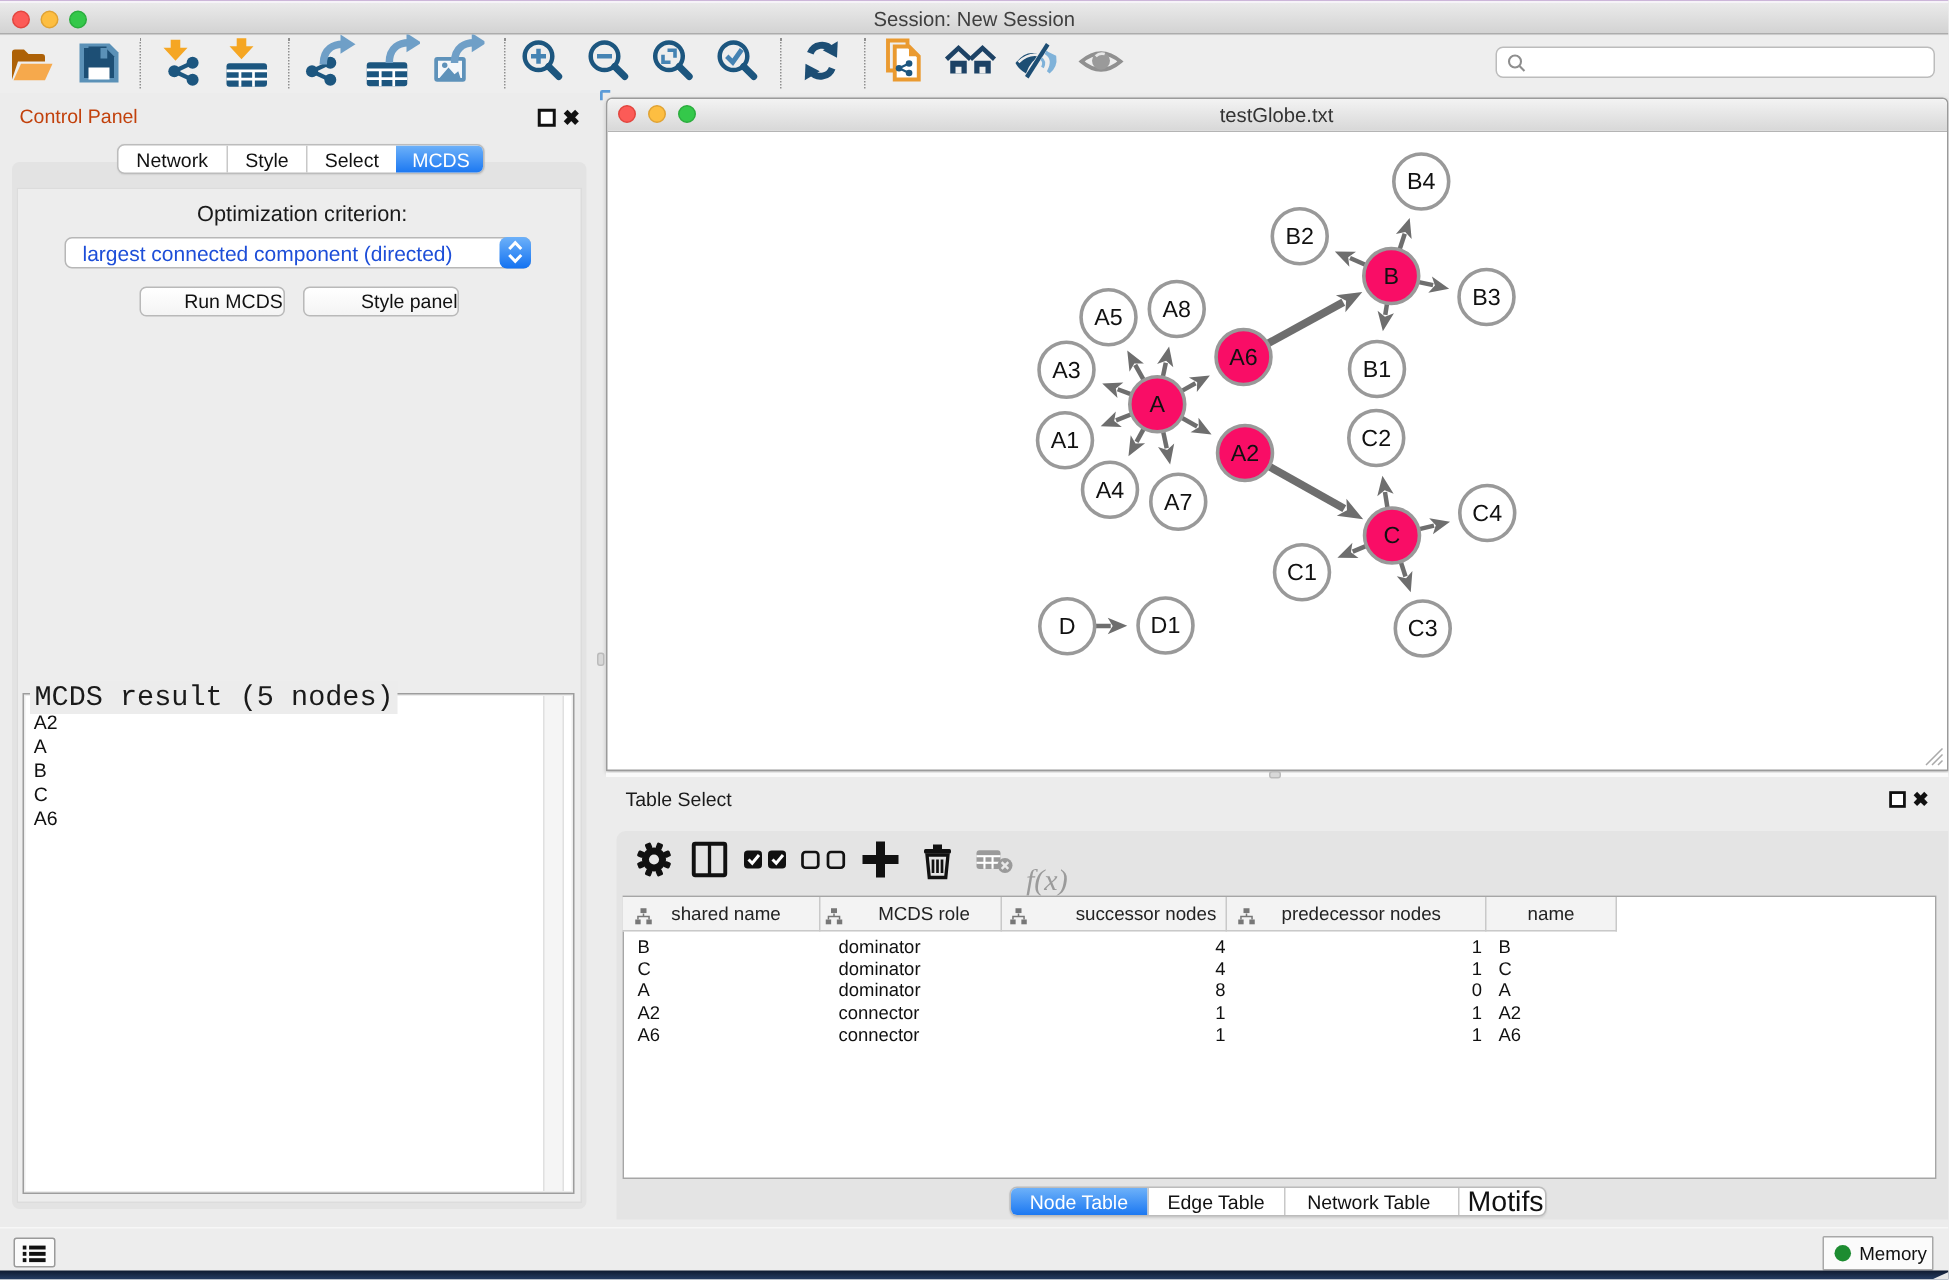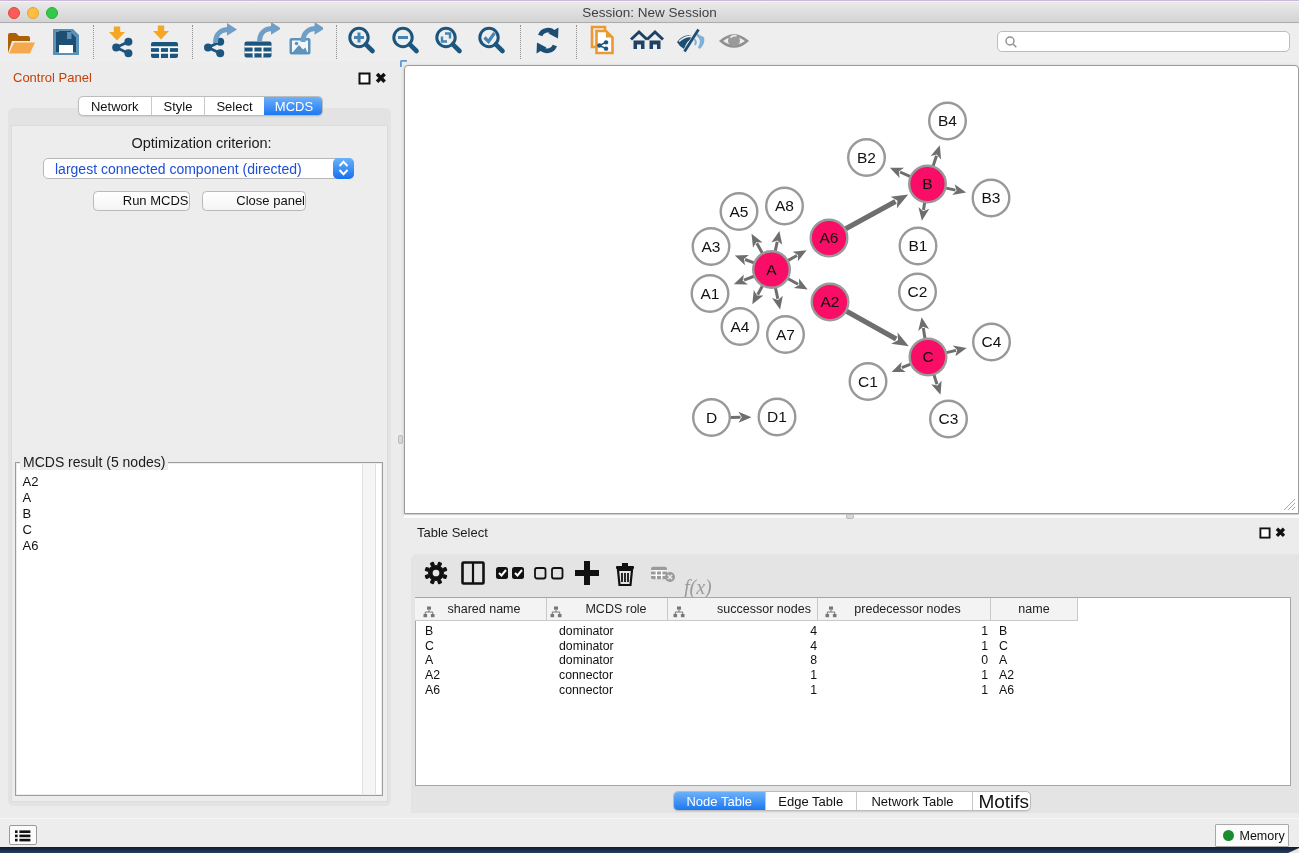--- a/index.html
+++ b/index.html
@@ -18,21 +18,21 @@
 .segwrap { position:absolute; background:#fff; border:1px solid #bcbcbc; border-radius:5px; overflow:hidden; box-shadow:0 0.5px 1px rgba(0,0,0,0.08); }
 .seg { position:absolute; top:0; text-align:center; color:#111; border-left:1px solid #c8c8c8; line-height:19px; }
 .seg:first-child { border-left:none; }
 .seg.sel { background:linear-gradient(#6db1f9,#1372f1); color:#fff; border-left:none; }
 #optlabel { position:absolute; left:3px; width:397px; top:135px; text-align:center; font-size:14.5px; color:#1a1a1a; }
 #combo { position:absolute; left:42.5px; top:157.5px; width:311px; height:21px; background:#fff; border:1px solid #b7b7b7; border-radius:5px; }
 #combo .txt { position:absolute; left:11.5px; top:2px; font-size:14px; color:#1d4ed8; }
 #combo .step { position:absolute; right:-1px; top:-1px; width:21px; height:21px; background:linear-gradient(#6db1f9,#1372f1); border-radius:5px; }
 .btn { position:absolute; height:20px; background:linear-gradient(#ffffff,#f4f4f4); border:1px solid #b9b9b9; border-radius:4.5px; font-size:13px; color:#111; text-align:right; line-height:18px; }
 #groupbox { position:absolute; left:14.5px; top:461.5px; width:368px; height:334px; border:1px solid #9d9d9d; }
-#grouplabel { position:absolute; left:20px; top:454px; font-size:14px; color:#1a1a1a; background:#ececec; padding:0 3px; z-index:6; }
+#grouplabel { position:absolute; left:20px; top:454px; font-size:19px; color:#1a1a1a; background:#ececec; padding:0 3px; z-index:6;font-family:Liberation Mono, monospace; }
 #mcdslist { position:absolute; left:16.5px; top:463.5px; width:364px; height:330px; background:#fff; }
 #mcdslist .sb { position:absolute; right:5px; top:0; width:14px; height:100%; background:#f5f5f5; border-left:1px solid #e0e0e0; border-right:1px solid #e0e0e0; }
 #mcdslist div.it { position:absolute; left:6px; font-size:13px; color:#111; }
 #netwin { position:absolute; left:403.5px; top:64.5px; width:895px; height:449px; background:#fff; border:1px solid #9b9b9b; border-radius:4px 4px 0 0; box-shadow:0 1px 3px rgba(0,0,0,0.2); }
 #netwin .tb { position:absolute; left:0; top:0; width:100%; height:22px; background:linear-gradient(#f3f3f3,#d8d8d8); border-bottom:1px solid #b4b4b4; border-radius:4px 4px 0 0; }
 #netwin .tb .t { position:absolute; left:0; right:0; top:3px; text-align:center; font-size:13.5px; color:#333; }
 #tp-title { position:absolute; left:417px; top:525px; font-size:13px; color:#1a1a1a; }
 #tppane { position:absolute; left:411px; top:553.5px; width:888px; height:259px; background:#e4e4e4; border-radius:6px 0 0 0; }
 #tptable { position:absolute; left:414.5px; top:596.5px; width:876px; height:189px; background:#fff; border:1px solid #a6a6a6; }
 .thead { position:absolute; left:414.5px; top:597.5px; width:663px; height:23.5px; background:#f3f3f3; border-bottom:1px solid #c9c9c9; }
@@ -197,36 +197,42 @@
 <div id="combo">
     <span class="txt">largest connected component (directed)</span>
  <div class="step">
       <svg style="position:absolute;left:4px;top:2.5px" width="13" height="16" viewBox="0 0 13 16">
         <path d="M2.5 6 L6.5 1.8 L10.5 6" fill="none" stroke="#fff" stroke-width="2"></path>
         <path d="M2.5 10 L6.5 14.2 L10.5 10" fill="none" stroke="#fff" stroke-width="2"></path>
       </svg>
     </div>
 </div>
 <div class="btn" style="left:93px;top:191px;width:96.5px">Run MCDS</div>
-<div class="btn" style="left:202px;top:191px;width:104px">Close panel</div>
+<div class="btn" style="left:202px;top:191px;width:104px">Style panel</div>
 <div id="groupbox"></div>
 <div id="grouplabel">MCDS result (5 nodes)</div>
 <div id="mcdslist">
     <div class="sb"></div>
  <div class="it" style="top:10px">A2</div>
  <div class="it" style="top:26px">A</div>
  <div class="it" style="top:42px">B</div>
  <div class="it" style="top:58px">C</div>
  <div class="it" style="top:74px">A6</div>
 </div>
 
 <svg class="abs" style="left:400px;top:60px;z-index:3" width="7" height="7" viewBox="0 0 7 7">
     <path d="M0 7 L0 1.5 Q0 0 1.5 0 L7 0 L7 1.8 L1.8 1.8 L1.8 7 Z" fill="#5b9bd8"></path>
   </svg>
 <div id="netwin">
+  <div class="tb">
+    <div class="tl" style="left:7.5px;top:4px;background:#fc5b57;border:0.5px solid #e2463f"></div>
+    <div class="tl" style="left:27.5px;top:4px;background:#fdbe41;border:0.5px solid #e0a334"></div>
+    <div class="tl" style="left:47.5px;top:4px;background:#34c84a;border:0.5px solid #2bad3e"></div>
+    <div class="t">testGlobe.txt</div>
+  </div>
   <svg style="position:absolute;left:0px;top:22px" width="893" height="426" viewBox="0 0 893 426">
       <line x1="357.7" y1="165.8" x2="351.8" y2="155.3" stroke="#6e6e6e" stroke-width="3.0"></line>
       <path d="M346.5 145.7 L357.6 154.4 L351.2 154.3 L348.0 159.8 Z" fill="#6e6e6e"></path>
       <line x1="370.1" y1="163.9" x2="372.2" y2="153.8" stroke="#6e6e6e" stroke-width="3.0"></line>
       <path d="M374.4 143.0 L377.2 156.8 L372.4 152.5 L366.4 154.6 Z" fill="#6e6e6e"></path>
       <line x1="349.7" y1="175.1" x2="340.1" y2="171.5" stroke="#6e6e6e" stroke-width="3.0"></line>
       <path d="M329.8 167.6 L343.9 167.0 L338.9 171.0 L340.0 177.3 Z" fill="#6e6e6e"></path>
       <line x1="349.7" y1="188.0" x2="339.0" y2="192.2" stroke="#6e6e6e" stroke-width="3.0"></line>
       <path d="M328.8 196.2 L338.9 186.4 L337.8 192.7 L342.9 196.6 Z" fill="#6e6e6e"></path>
       <line x1="357.8" y1="197.3" x2="352.7" y2="206.6" stroke="#6e6e6e" stroke-width="3.0"></line>

